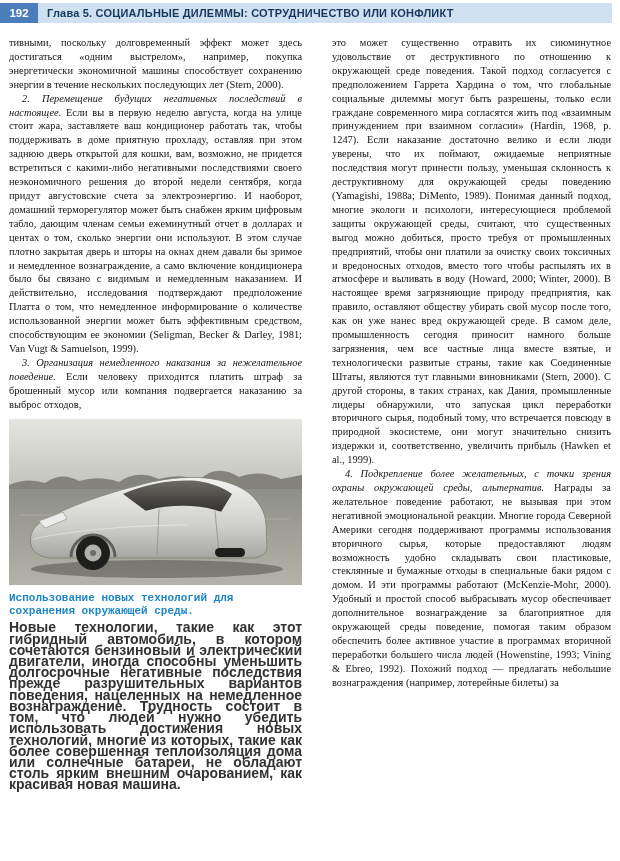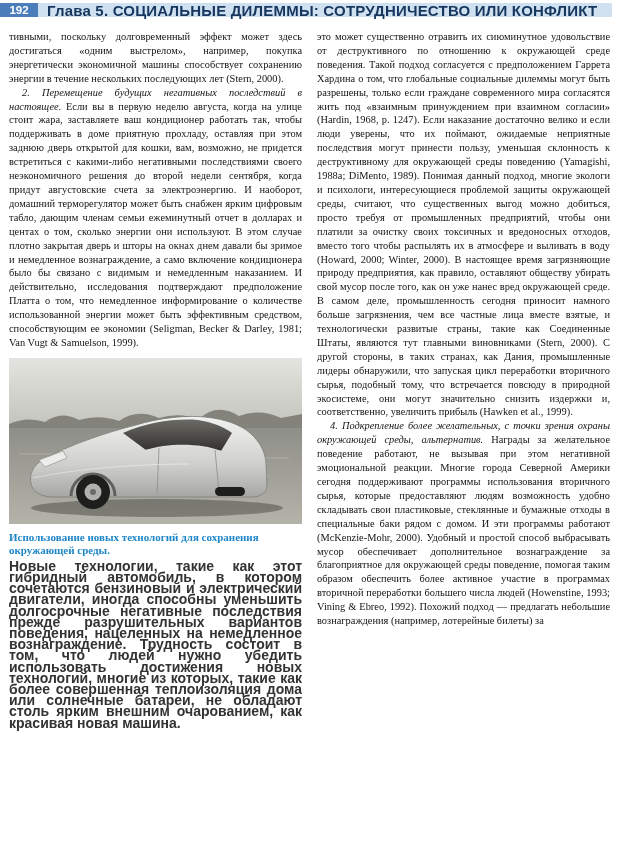--- a/index.html
+++ b/index.html
@@ -1,48 +1,48 @@
 <!DOCTYPE html>
 <html lang="ru" style="--page_box: #4b7dbb; --header_bar: #cfe0f1; --header_text: #17365d; --caption_title: #1d86c8;"><head>
 <meta charset="utf-8">
 <style>
   * { margin:0; padding:0; box-sizing:border-box; }
   html,body { width:620px; height:861px; }
   body { background:#ffffff; overflow:hidden; font-family:"Liberation Serif", serif; }
   .page { width:620px; height:861px; background:#ffffff; position:relative; }
 
   
-  .header { display:flex; align-items:stretch; height:14px; margin-top:3px; }
+  .header { display:flex; align-items:stretch; height:20px; margin-top:3px; }
   .pagenum {
     width:38px; background:var(--page_box,#4b7dbb); color:#ffffff;
     font-family:"Liberation Sans", sans-serif; font-weight:bold; font-size:11.5px;
     display:flex; align-items:center; justify-content:center;
   }
   .chapterbar {
     flex:1; background:var(--header_bar,#cfe0f1); color:var(--header_text,#17365d);
-    font-family:"Liberation Sans", sans-serif; font-weight:bold; font-size:15px;
+    font-family:"Liberation Sans", sans-serif; font-weight:bold; font-size:11px;
     letter-spacing:0.2px; display:flex; align-items:center; padding-left:9px; margin-right:8px;
   }
 
   
-  .cols { display:flex; gap:15px; padding:13px 9px 0 9px; }
+  .cols { display:flex; gap:30px; padding:13px 9px 0 9px; }
   .col { width:293px; }
   .paras {
     font-size:10.4px; line-height:13.9px; text-align:justify; color:#141414;
     hyphens:auto; -webkit-hyphens:auto;
   }
   .para { margin:0; }
   .para.indent { text-indent:13px;font-family:Liberation Serif, serif; }
   .ital { font-style:italic; }
 
   
   figure { margin:8px 0 0 0; }
   .photo { display:block; width:293px; height:166px; }
   .cap-title {
-    font-family:Liberation Serif, serif; font-weight:bold;
+    font-family:Liberation Mono, monospace; font-weight:bold;
     color:var(--caption_title,#1d86c8); font-size:11px; line-height:13px;
     margin-top:7px; text-align:left;
   }
   .cap-body {
     font-family:"Liberation Sans", sans-serif; font-weight:bold; color:#333333;
     font-size:14px; line-height:11.2px; margin-top:4px; text-align:justify;
     hyphens:auto; -webkit-hyphens:auto;
   }
 </style>
 </head>
@@ -54,20 +54,21 @@
     <div class="pagenum">192</div>
     <div class="chapterbar">Глава 5. СОЦИАЛЬНЫЕ ДИЛЕММЫ: СОТРУДНИЧЕСТВО ИЛИ КОНФЛИКТ</div>
   </div>
 
   <div class="cols">
 
     <section class="col">
       <div class="paras">
           <p class="para"><span>тивными, поскольку долговременный эффект может здесь достигаться «одним выстрелом», например, покупка энергетически экономичной машины способствует сохранению энергии в течение нескольких последующих лет (Stern, 2000).</span></p>
           <p class="para indent"><span class="ital">2. Перемещение будущих негативных последствий в настоящее. </span><span>Если вы в первую неделю августа, когда на улице стоит жара, заставляете ваш кондиционер работать так, чтобы поддерживать в доме приятную прохладу, оставляя при этом заднюю дверь открытой для кошки, вам, возможно, не придется встретиться с какими-либо негативными последствиями своего неэкономичного решения до второй недели сентября, когда придут августовские счета за электроэнергию. И наоборот, домашний терморегулятор может быть снабжен ярким цифровым табло, дающим членам семьи ежеминутный отчет в долларах и центах о том, сколько энергии они используют. В этом случае плотно закрытая дверь и шторы на окнах днем давали бы зримое и немедленное вознаграждение, а само включение кондиционера было бы связано с видимым и немедленным наказанием. И действительно, исследования подтверждают предположение Платта о том, что немедленное информирование о количестве использованной энергии может быть эффективным средством, способствующим ее экономии (Seligman, Becker &amp; Darley, 1981; Van Vugt &amp; Samuelson, 1999).</span></p>
+          <p class="para indent"><span class="ital">3. Организация немедленного наказания за нежелательное поведение. </span><span>Если человеку приходится платить штраф за брошенный мусор или компания подвергается наказанию за выброс отходов,</span></p>
         </div>
 
       <figure>
         <svg class="photo" viewBox="0 0 293 166" xmlns="http://www.w3.org/2000/svg" role="img">
           <defs>
             <linearGradient id="sky" x1="0" y1="0" x2="0" y2="1">
               <stop offset="0" stop-color="#e4e4e0"></stop>
                 <stop offset="1" stop-color="#c2c2bc"></stop>
             </linearGradient>
             <linearGradient id="grass" x1="0" y1="0" x2="0" y2="1">

